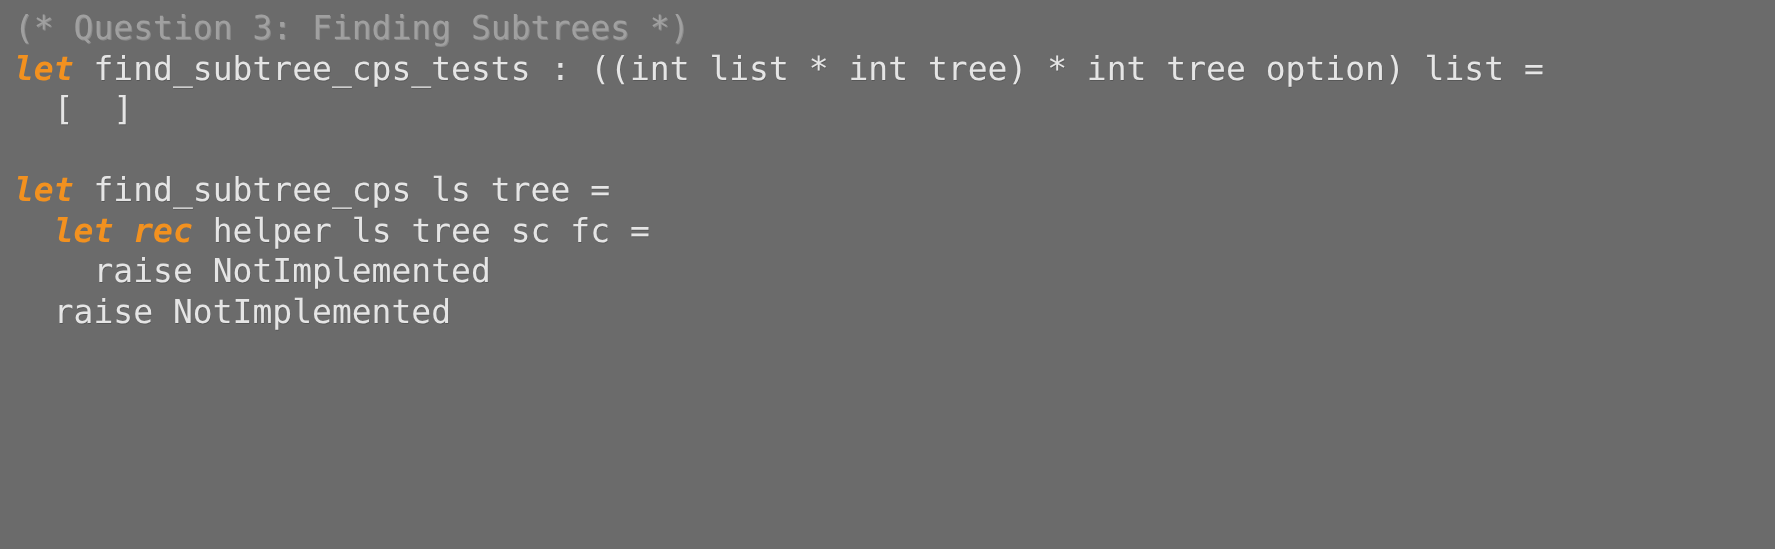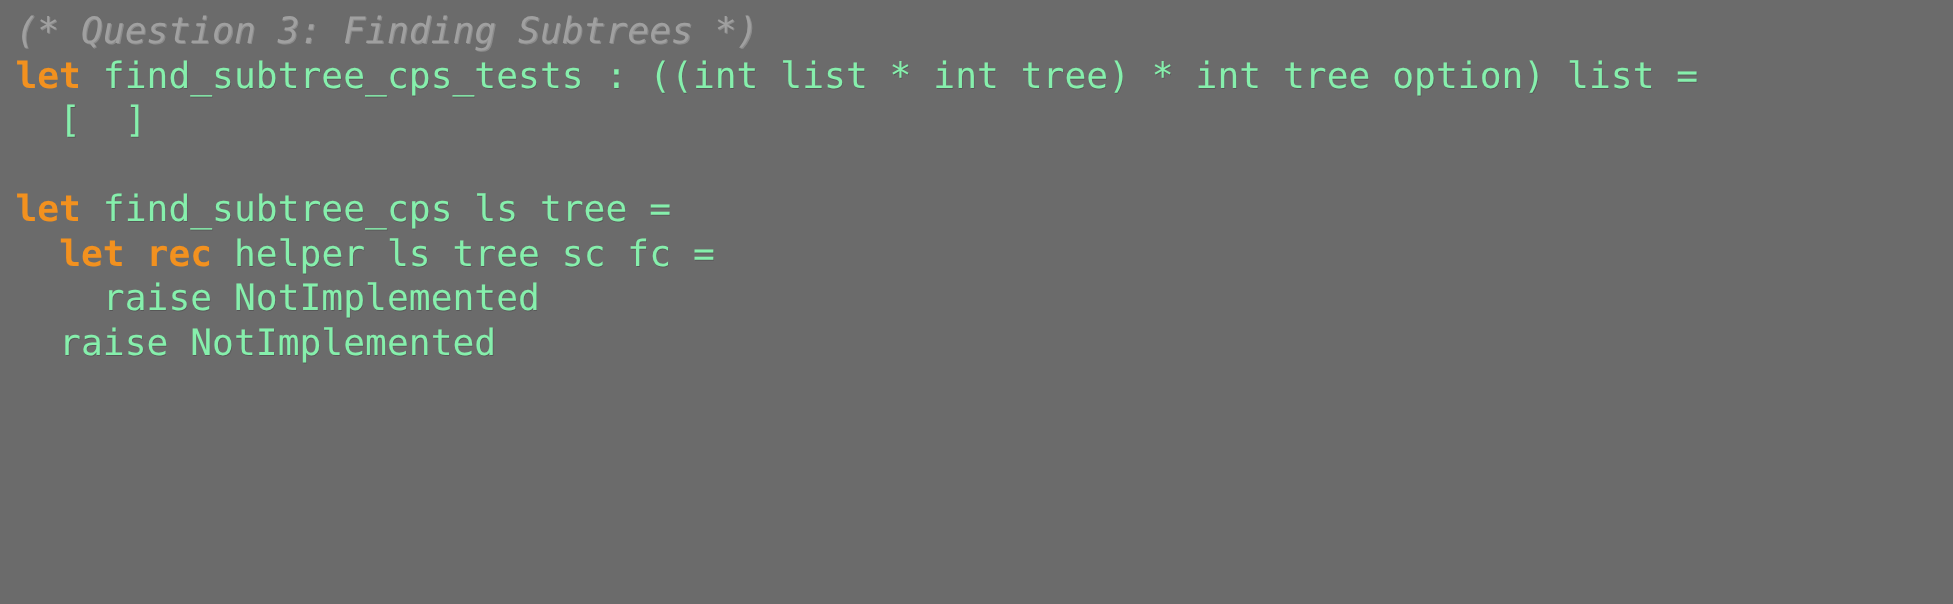--- a/index.html
+++ b/index.html
@@ -35,33 +35,33 @@
     text-rendering: geometricPrecision;
   }
 
   .code-line.blank {
     color: transparent;
   }
 
   
   .tok-comment {
     color: #a0a0a0;
-    font-style: italic;
     text-shadow: 1px 1px 0 rgba(255,255,255,0.22);
   }
 
   
   .tok-keyword {
     color: #f2911f;
     font-weight: bold;
+    font-style: italic;
   }
 
   
   .tok-plain {
-    color: #86efac;
+    color: #e5e5e5;
     text-shadow: 0.5px 0.5px 0 rgba(0,0,0,0.18);
   }
 </style>
 </head>
 <body>
 
 <div id="code-viewport">
   <div id="code-block">
       <div class="code-line"><span class="tok-comment">(* Question 3: Finding Subtrees *)</span></div>
       <div class="code-line"><span class="tok-keyword">let</span><span class="tok-plain"> find_subtree_cps_tests : ((int list * int tree) * int tree option) list =</span></div>

